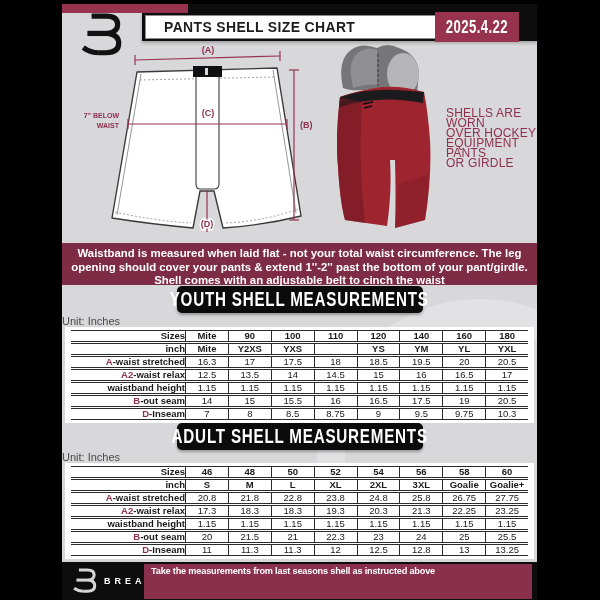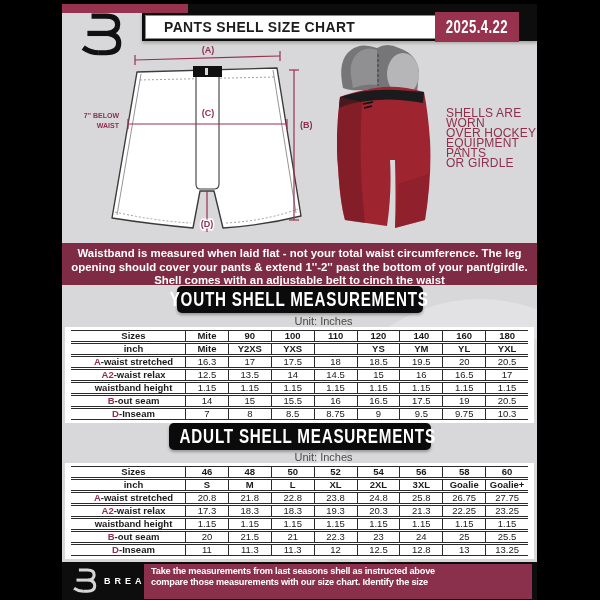--- a/index.html
+++ b/index.html
@@ -26,33 +26,33 @@
   #photo-note{position:absolute;left:384px;top:104px;color:#8e2f4c;font-weight:normal;font-size:12px;line-height:10px;letter-spacing:.2px;}
 
   
   #notice{position:absolute;left:0;right:0;top:239px;height:42px;background:#7e2b45;color:#fff;
     text-align:center;font-weight:bold;font-size:11.4px;line-height:13.6px;padding-top:4px;box-sizing:border-box;}
 
   
   .banner{position:absolute;left:50%;transform:translateX(-50%);width:246px;height:27px;background:#0b0b0b;border-radius:5px;
     display:flex;align-items:center;justify-content:center;box-shadow:0 2px 3px rgba(0,0,0,.3);z-index:2;}
   .banner span{color:#fff;font-weight:bold;font-size:15.5px;letter-spacing:.8px;display:inline-block;transform:scale(.98,1.25);white-space:nowrap;}
-  .unit{position:absolute;left:0;right:0;text-align:center;font-size:11px;color:#4a4a4a;z-index:2;margin-left:48px;}
+  .unit{position:absolute;left:0;right:0;text-align:left;font-size:11px;color:#4a4a4a;z-index:2;}
 
   
   .tablecard{position:absolute;left:3px;width:469px;background:#fff;padding:2px 6px;box-sizing:border-box;z-index:1;}
   table{width:100%;border-collapse:separate;border-spacing:0 1px;table-layout:fixed;}
   td{font-size:9.5px;line-height:10px;padding:0;border-top:1px solid #2b2b2b;border-bottom:1px solid #2b2b2b;
      text-align:center;color:#1a1a1a;overflow:hidden;white-space:nowrap;}
-  td.lbl{text-align:center;padding-left:11px;font-weight:bold;width:103px;margin-top:12px;}
+  td.lbl{text-align:right;padding-left:11px;font-weight:bold;width:103px;margin-top:12px;}
   td:not(.lbl){border-left:1px solid #2b2b2b;}
   tr.hdr td{font-weight:bold;}
   .pfx{color:#8e2f4c;font-weight:bold;}
   #youth-banner{top:282px;} #youth-unit{top:311px;} #youth-table{top:323px;}
-  #adult-banner{top:419px;padding-left:16px;} #adult-unit{top:447px;} #adult-table{top:459px;}
+  #adult-banner{top:419px;} #adult-unit{top:447px;} #adult-table{top:459px;}
 
   
   #watermark{position:absolute;left:255px;top:295px;width:270px;height:270px;border-radius:50%;
     border:28px solid rgba(255,255,255,.5);opacity:.55;z-index:0;}
 
   
   #footer{position:absolute;left:0;right:0;bottom:0;height:38px;background:#0d0d0d;}
   #logo-foot{position:absolute;left:10px;top:5px;width:26px;height:28px;}
   #wordmark{position:absolute;left:42px;top:0;height:38px;display:flex;align-items:center;
     color:#fff;font-weight:bold;font-size:9px;letter-spacing:4px;}
@@ -348,18 +348,17 @@
           <g fill="none" stroke="#d6d6d6" stroke-width="5">
             <path d="M10 5 H24 Q35 5 35 13 Q35 20 26 21.5 Q36 23 36 31 Q36 40 24 40 H17"></path>
             <path d="M27 21.5 H6"></path>
             <path d="M17 40 Q9 40 2 35"></path>
           </g>
         </svg>
       </div>
       <div id="wordmark">BREAKAWAY</div>
       <div id="footer-box">
           <span class="line">Take the measurements from last seasons shell as instructed above</span>
-          <span class="line">compare those measurements  with our size chart. Identify the size</span>
         </div>
     </div>
 
   </div>
 </div>
 
 </body></html>

